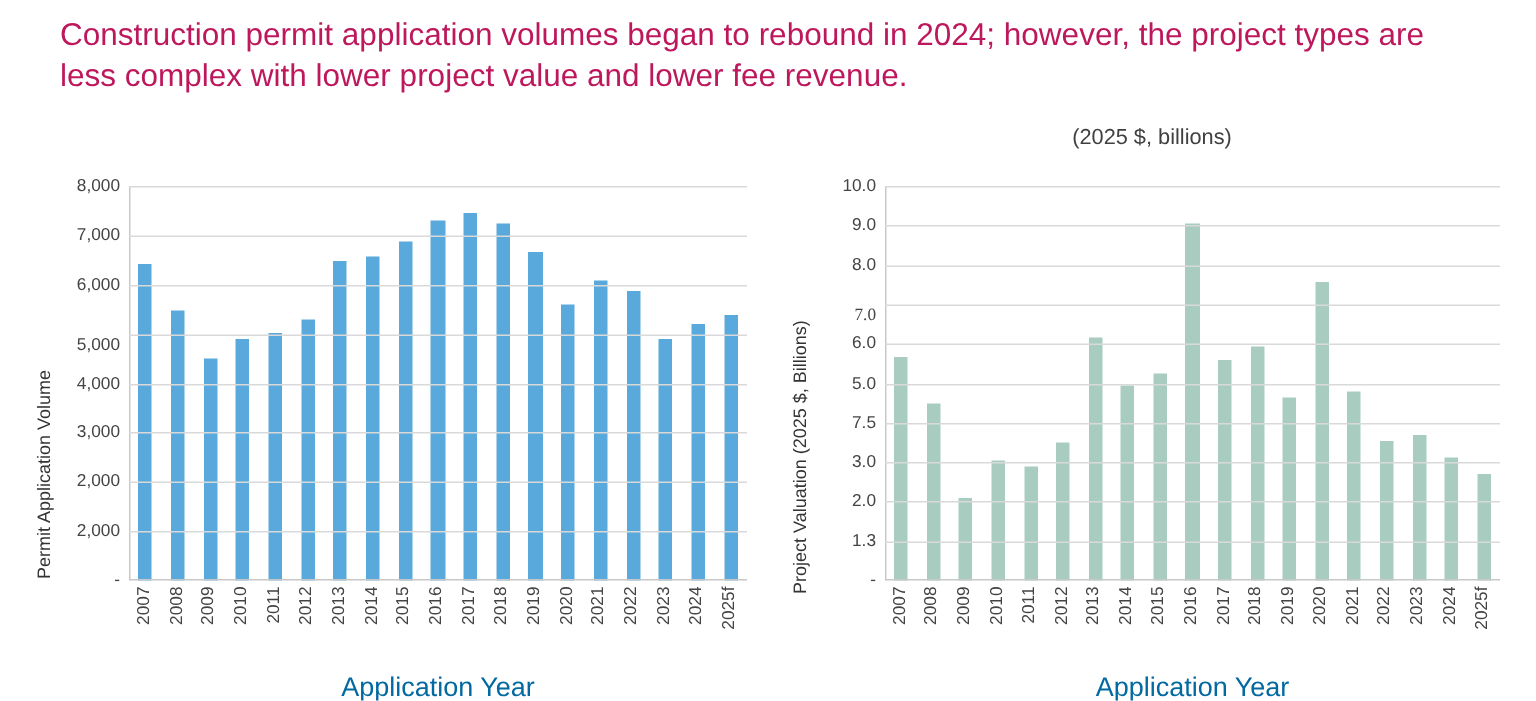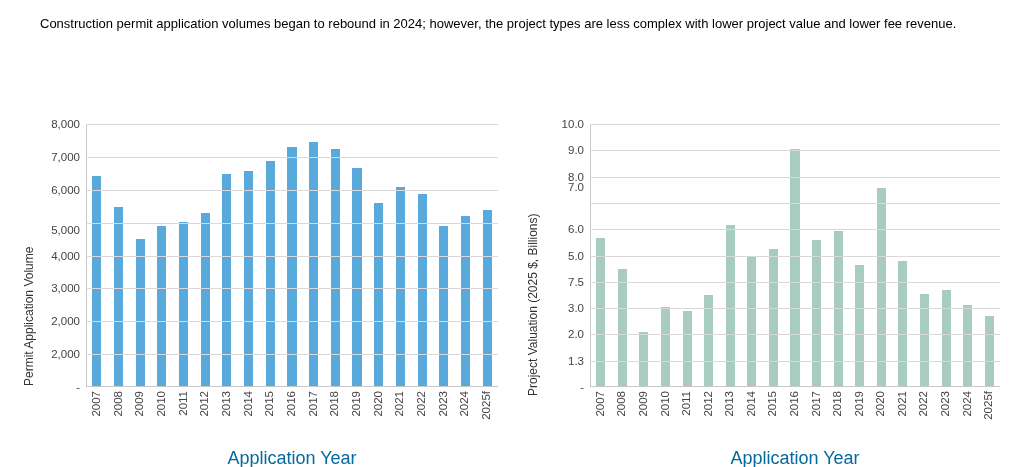--- a/index.html
+++ b/index.html
@@ -17,23 +17,23 @@
   .page {
     position: relative;
     width: 1024px;
     height: 467px;
   }
   .headline {
     position: absolute;
     left: 40px;
     top: 10px;
     width: 950px;
-    font-size: 13px;
+    font-size: 21px;
     line-height: 27px;
-    color: #000000;
+    color: #be185d;
     font-family: "Liberation Sans", sans-serif;
   }
   .charts {
     position: absolute;
     top: 76px;
     left: 0;
     width: 1024px;
     height: 391px;
     display: flex;
     flex-direction: row;
@@ -208,20 +208,21 @@
           <div class="gridline" style="top: 32.875px;"></div>
           <div class="ytick" style="top: 32.875px;">7,000</div>
           <div class="gridline" style="top: 0px;"></div>
           <div class="ytick" style="top: 0px;">8,000</div>
         </div>
       <div class="xaxis-title" style="left:86px; top:372px; width:412px;">Application Year</div>
     </div>
 
     <div class="chart-panel">
       <div class="chart-title">
+        <span class="line2">(2025 $, billions)</span>
       </div>
       <div class="yaxis-title" style="left:14px; top:120px; height:200px;">Project Valuation (2025 $, Billions)</div>
       <div class="plot-wrap" id="plot1" style="left:78px; top:48px; width:410px; height:263px;">
         <div class="plot-area"></div>
         <div class="bars" id="bars1">
             <div class="bar" style="left: 6.25789px; width: 9.06316px; height: 148.595px; background: rgb(168, 205, 192);"></div>
             <div class="bar" style="left: 27.8368px; width: 9.06316px; height: 118.35px; background: rgb(168, 205, 192);"></div>
             <div class="bar" style="left: 49.4158px; width: 9.06316px; height: 55.23px; background: rgb(168, 205, 192);"></div>
             <div class="bar" style="left: 70.9947px; width: 9.06316px; height: 80.215px; background: rgb(168, 205, 192);"></div>
             <div class="bar" style="left: 92.5737px; width: 9.06316px; height: 76.27px; background: rgb(168, 205, 192);"></div>
@@ -269,21 +270,21 @@
           <div class="ytick" style="top: 210.4px;">2.0</div>
           <div class="gridline" style="top: 184.1px;"></div>
           <div class="ytick" style="top: 184.1px;">3.0</div>
           <div class="gridline" style="top: 157.8px;"></div>
           <div class="ytick" style="top: 157.8px;">7.5</div>
           <div class="gridline" style="top: 131.5px;"></div>
           <div class="ytick" style="top: 131.5px;">5.0</div>
           <div class="gridline" style="top: 105.2px;"></div>
           <div class="ytick" style="top: 105.2px;">6.0</div>
           <div class="gridline" style="top: 78.9px;"></div>
-          <div class="ytick" style="top: 63px;">7.0</div>
+          <div class="ytick" style="top: 86px; font-family: Liberation Serif, serif;">7.0</div>
           <div class="gridline" style="top: 52.6px;"></div>
           <div class="ytick" style="top: 52.6px;">8.0</div>
           <div class="gridline" style="top: 26.3px;"></div>
           <div class="ytick" style="top: 26.3px;">9.0</div>
           <div class="gridline" style="top: 0px;"></div>
           <div class="ytick" style="top: 0px;">10.0</div>
         </div>
       <div class="xaxis-title" style="left:78px; top:372px; width:410px;">Application Year</div>
     </div>
 

